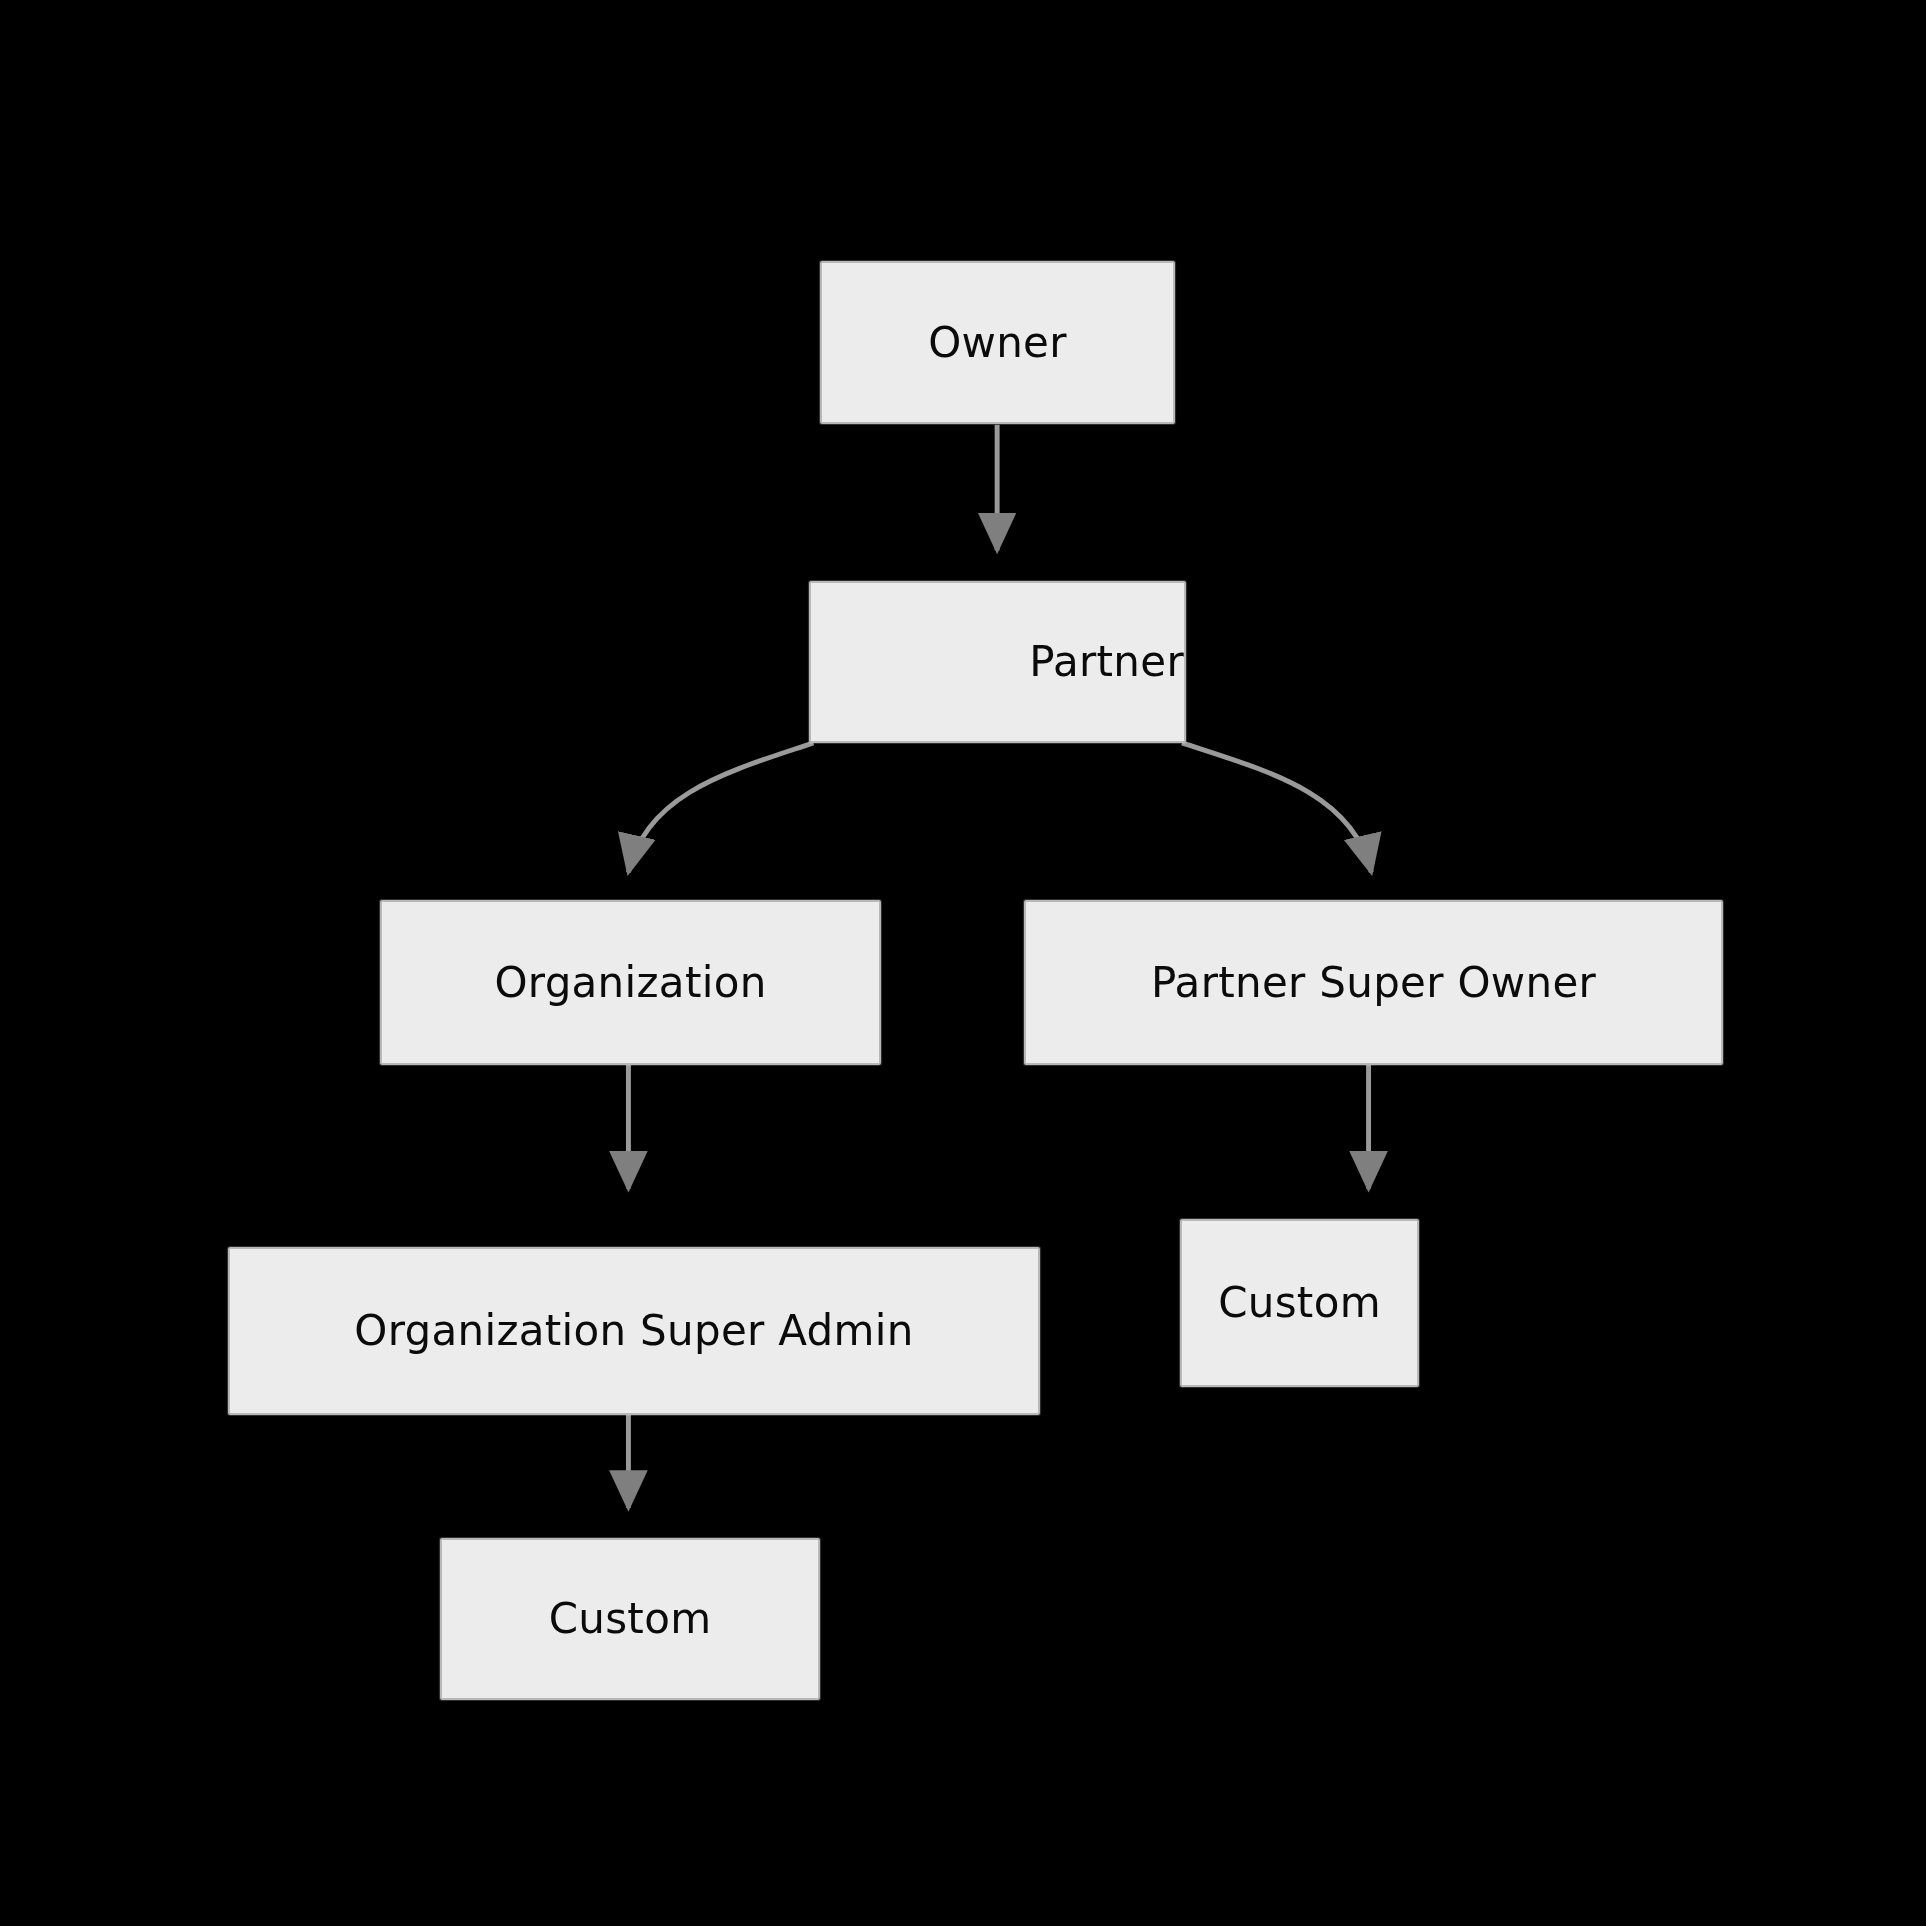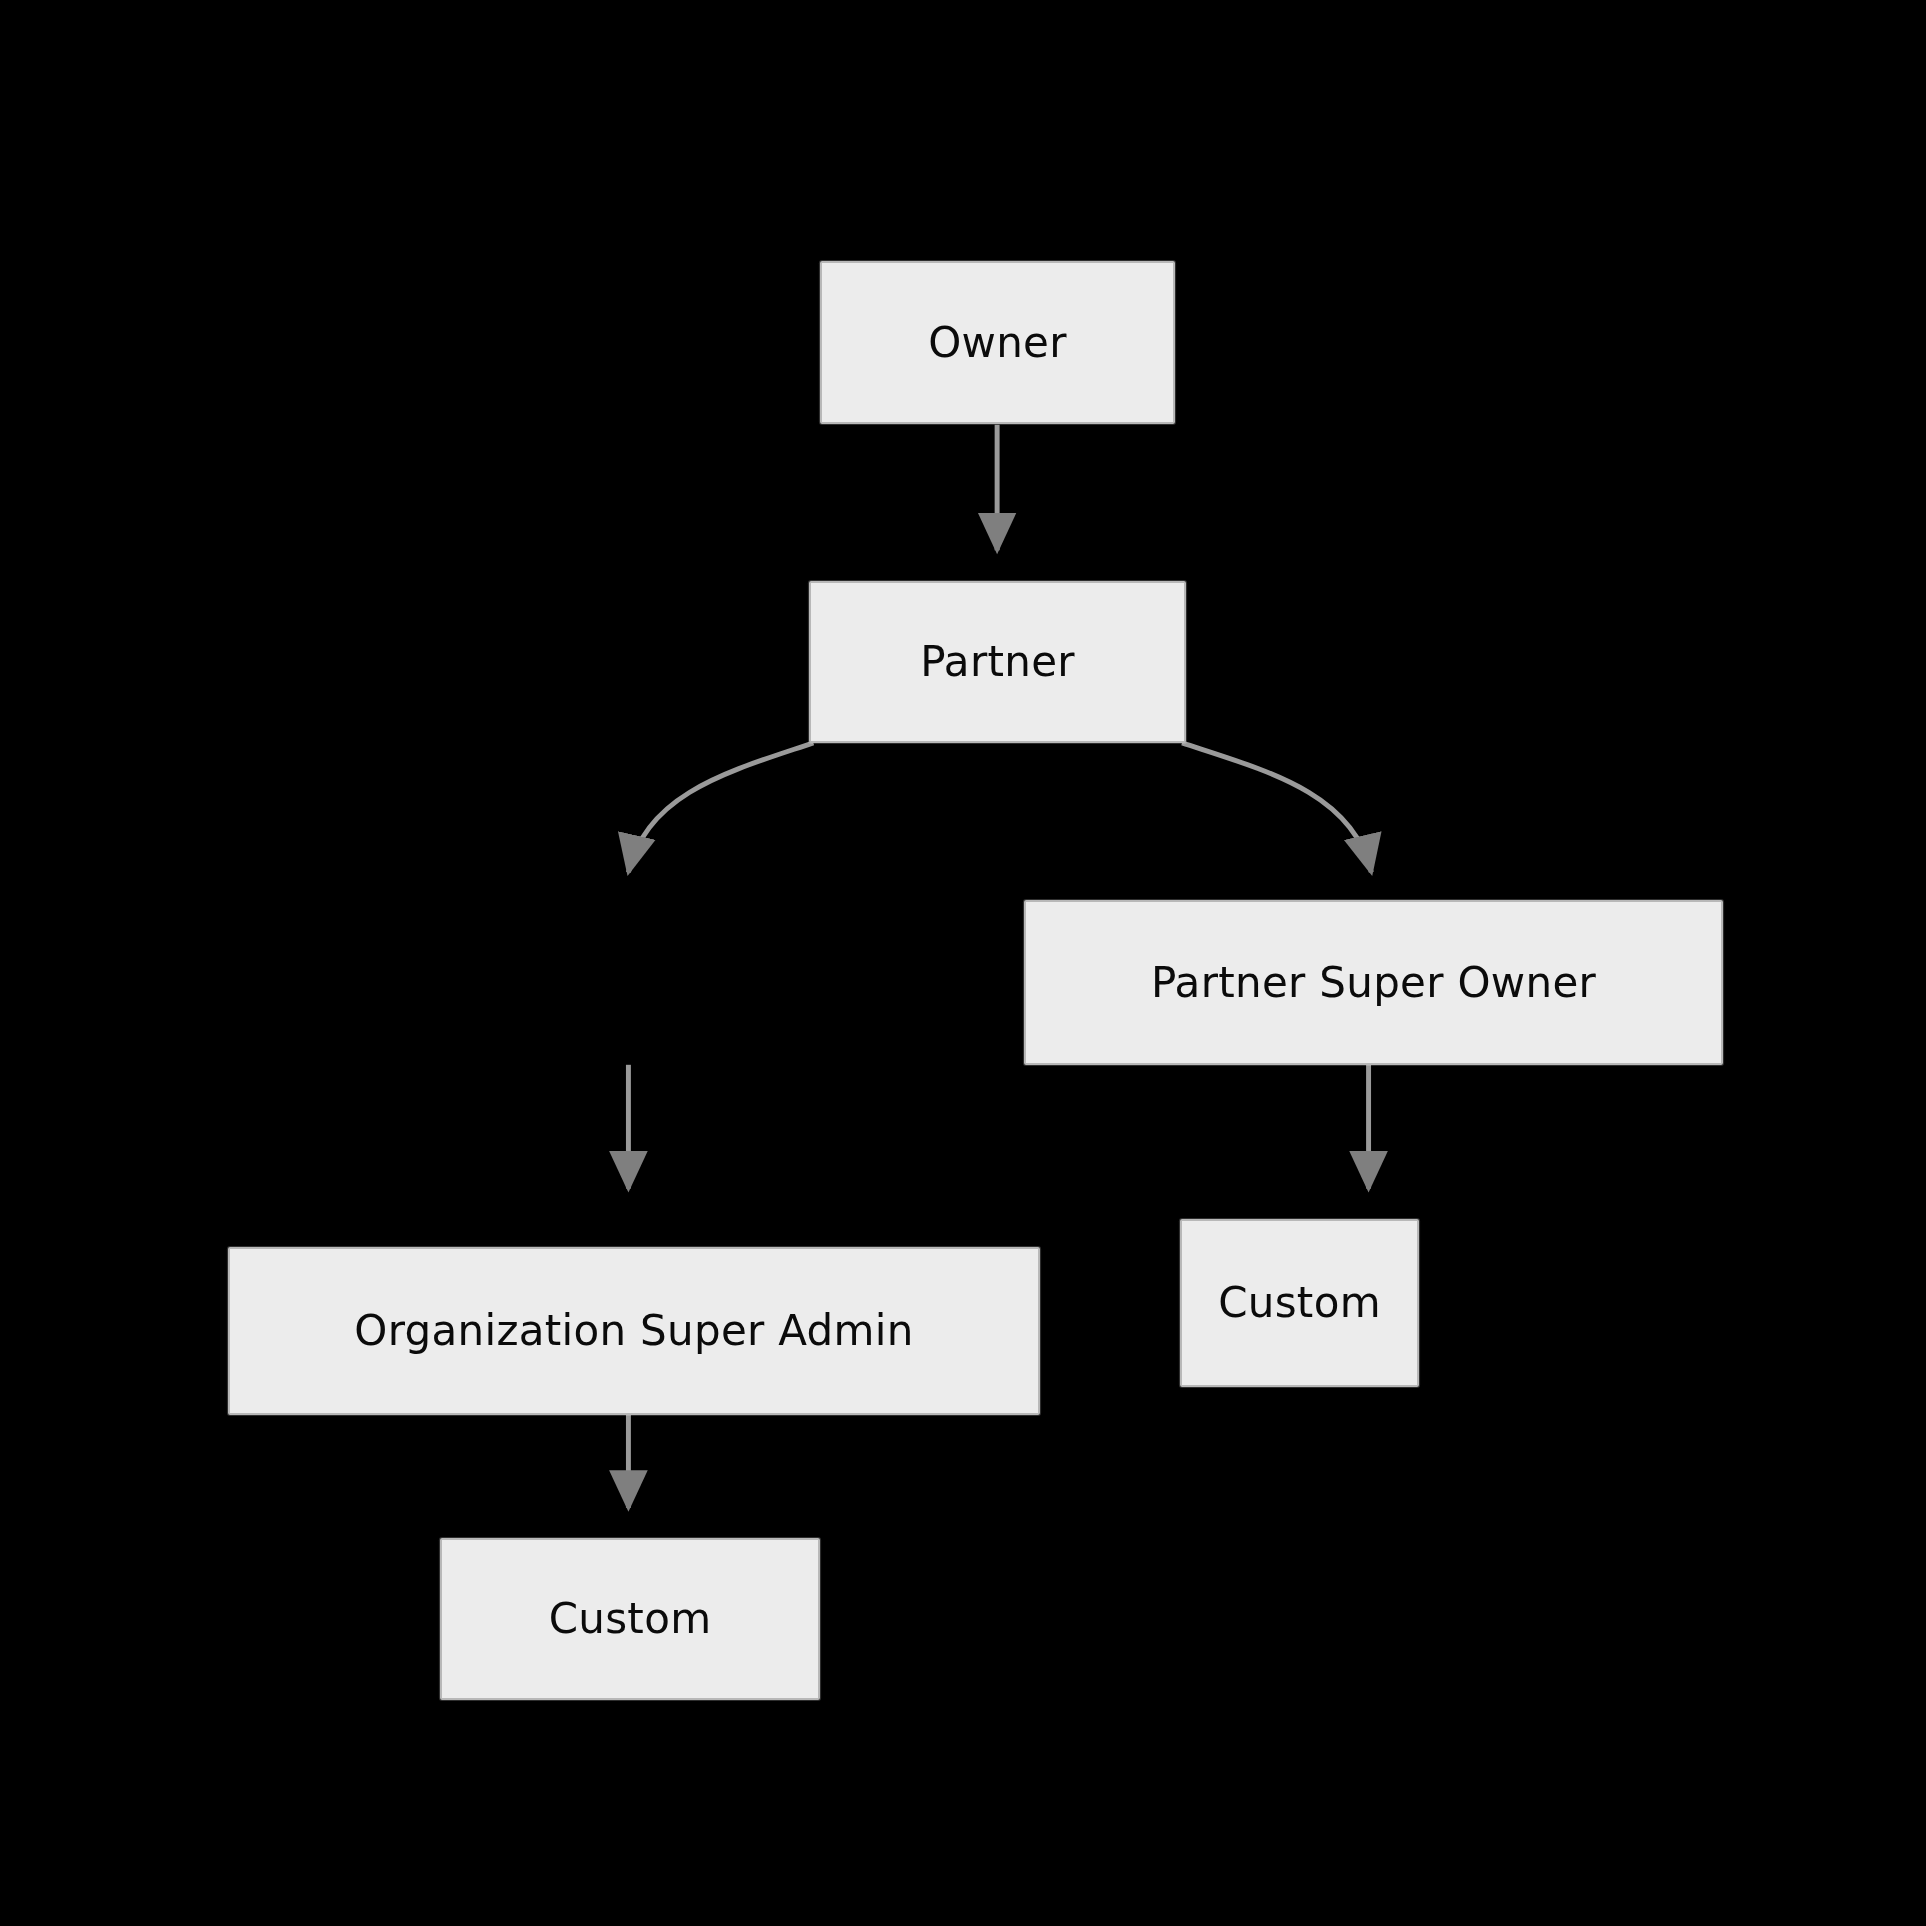--- a/index.html
+++ b/index.html
@@ -71,24 +71,27 @@
 
     <path d="M 2487 1935 L 2487 2160" fill="none" stroke="#9a9a9a" stroke-width="9" marker-end="url(#arrowhead)"></path>
 
     <path d="M 1142 2520 L 1142 2740" fill="none" stroke="#9a9a9a" stroke-width="9" marker-end="url(#arrowhead)"></path>
   </svg>
 
   <div class="node" style="left:820px; top:261px; width:355px; height:163px;">
     <span class="node-label">Owner</span>
   </div>
 
-  <div class="node" style="left:809px; top:581px; width:377px; height:162px;">
+  <div class="node" style="left:809px; top:581px; width:377px; height:162px;justify-content:flex-end;">
     <span class="node-label">Partner</span>
   </div>
 
+  <div class="node" style="left:380px; top:900px; width:501px; height:165px;">
+    <span class="node-label">Organization</span>
+  </div>
 
   <div class="node" style="left:1024px; top:900px; width:699px; height:165px;">
     <span class="node-label">Partner Super Owner</span>
   </div>
 
   <div class="node" style="left:228px; top:1219px; width:812px; height:168px;margin-top:28px;">
     <span class="node-label">Organization Super Admin</span>
   </div>
 
   <div class="node" style="left:1180px; top:1219px; width:239px; height:168px;">

